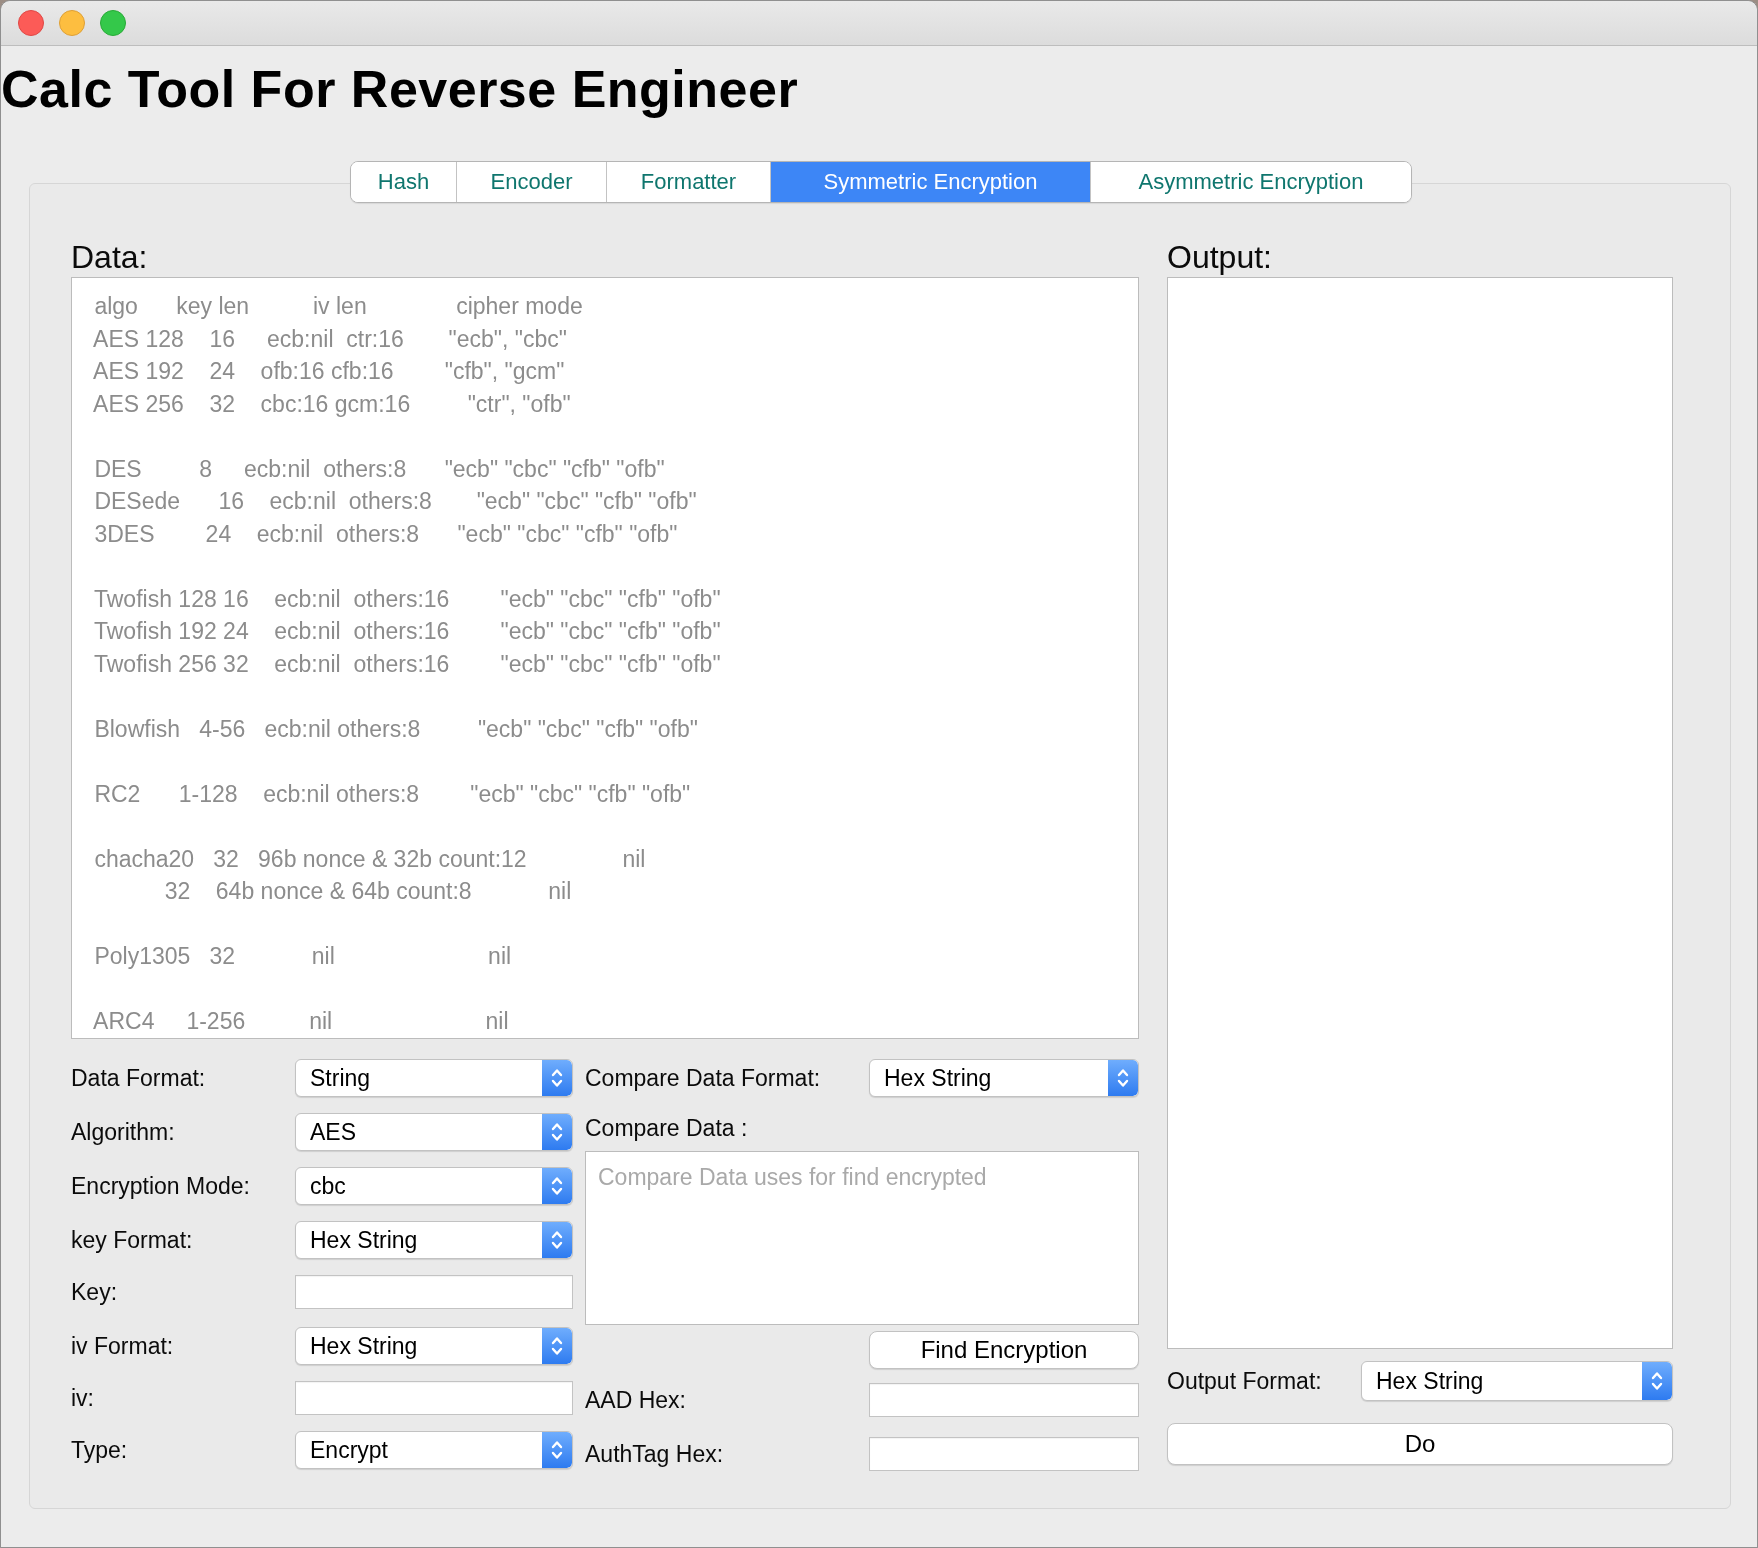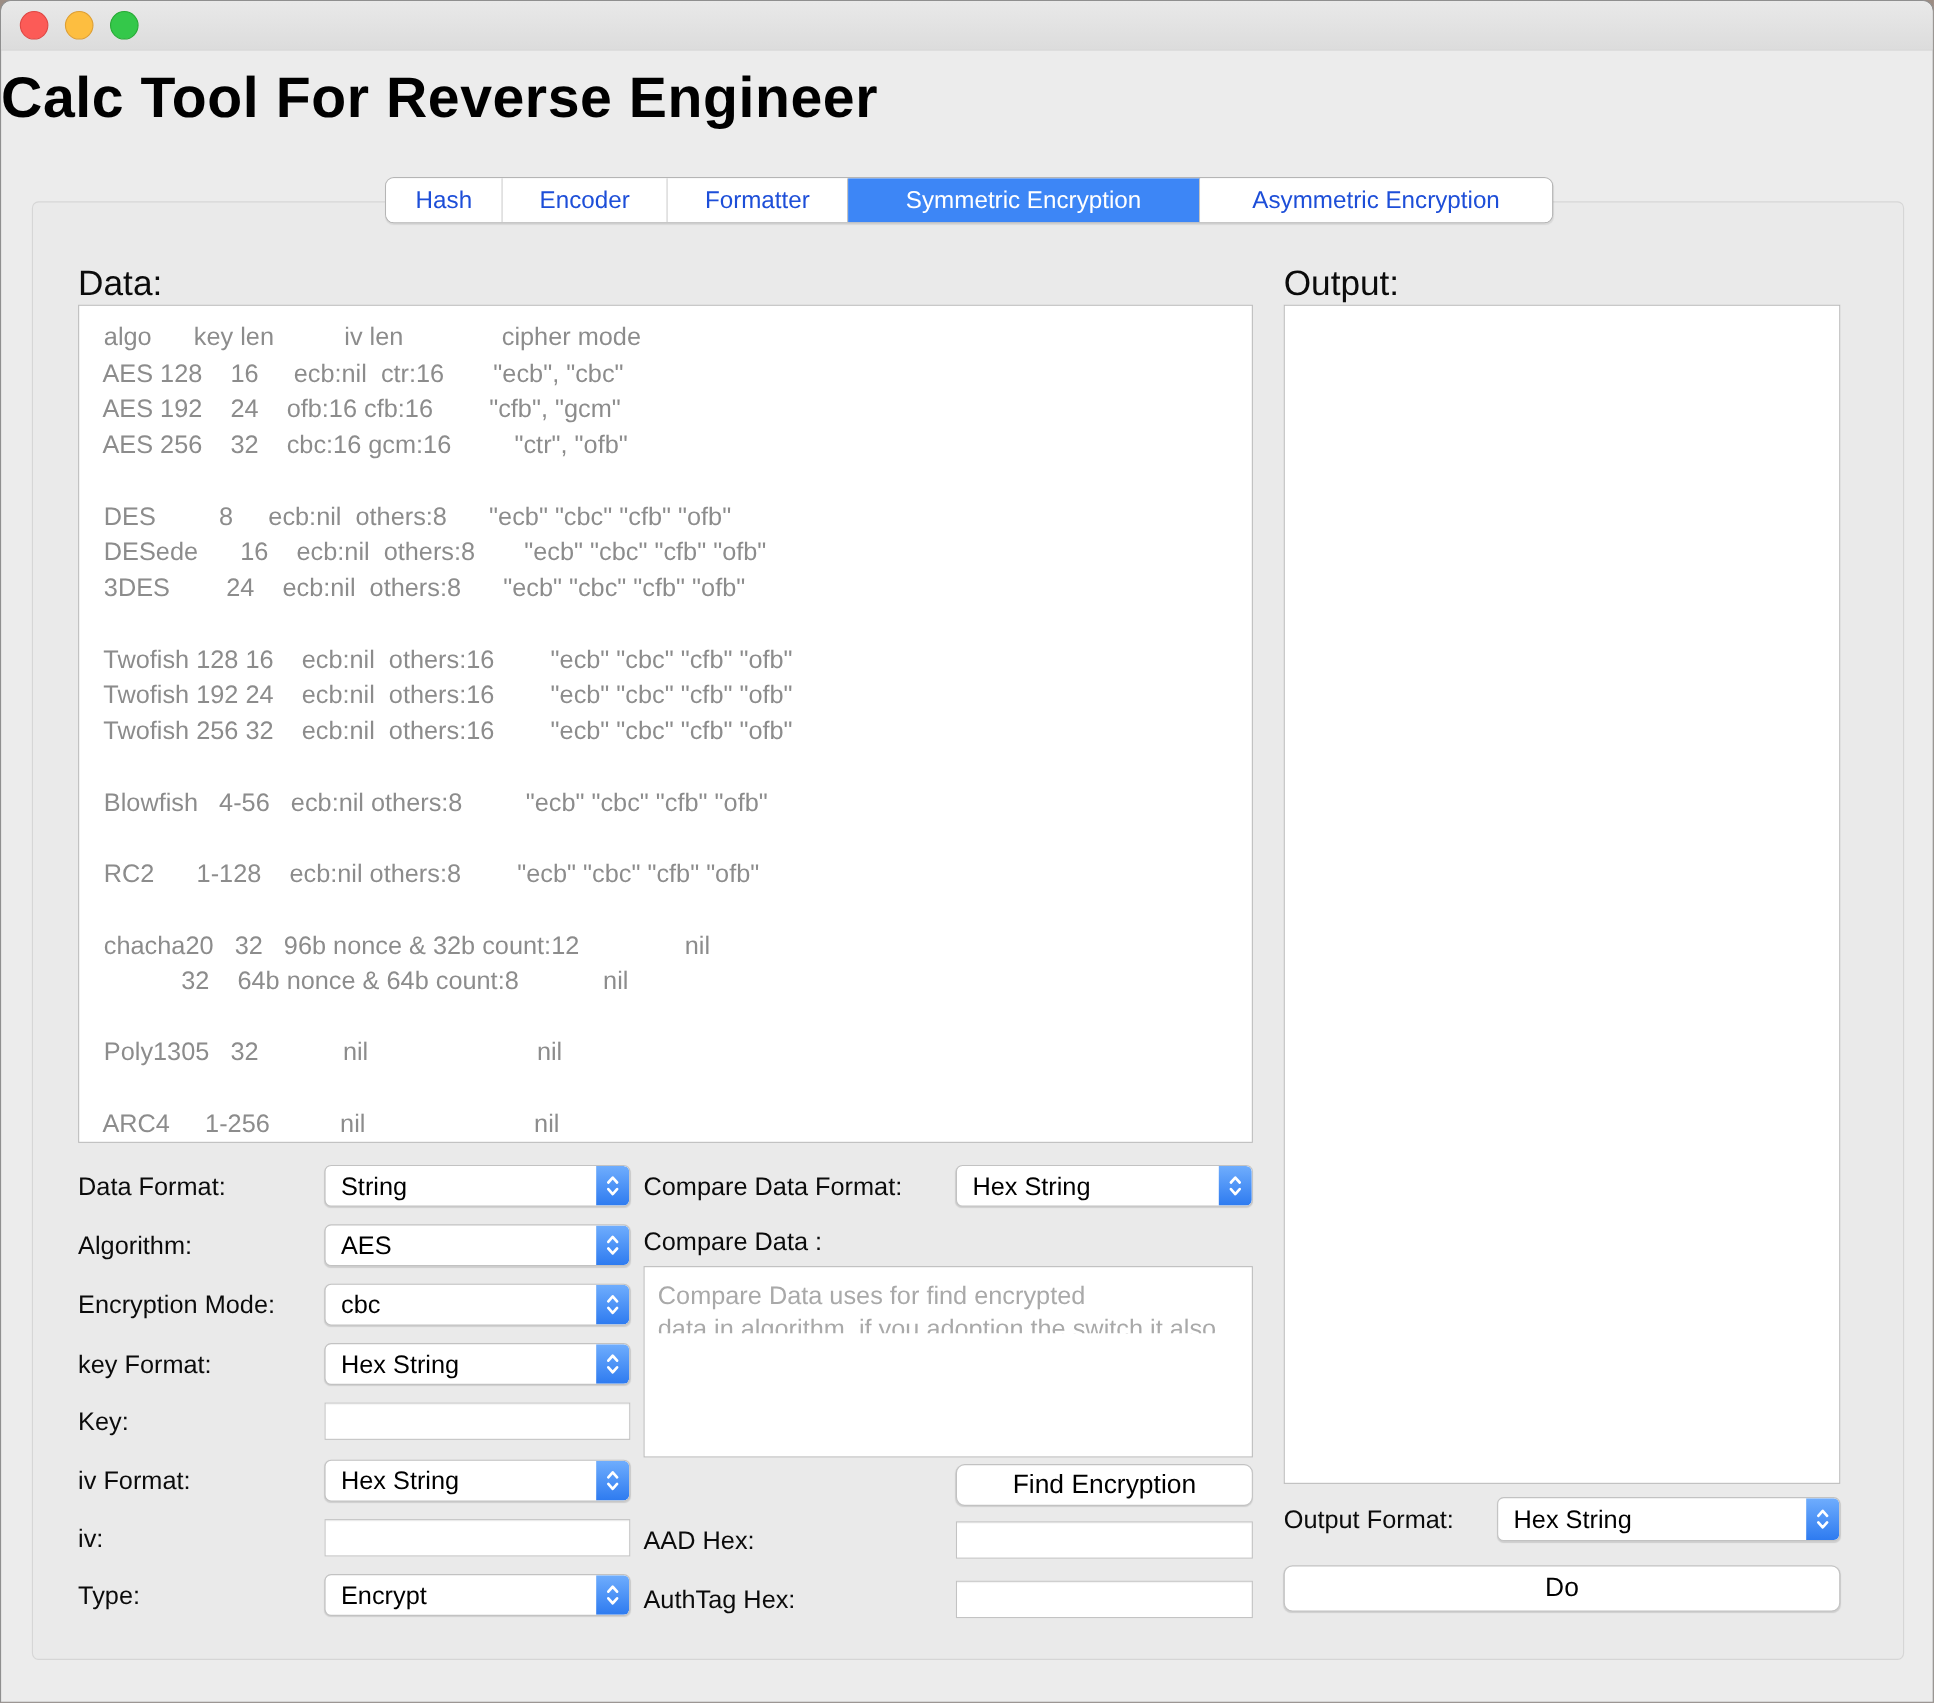--- a/index.html
+++ b/index.html
@@ -23,21 +23,21 @@
     font-size:52px; font-weight:800; color:#000; letter-spacing:0.5px;
   }
 
   .tabbar {
     position:absolute; left:349px; top:160px; height:40px; display:flex;
     border:1px solid #b5b5b5; border-radius:8px; overflow:hidden; background:#fff;
     box-shadow:0 1px 1px rgba(0,0,0,0.08); z-index:5;
   }
   .tabseg {
     display:flex; align-items:center; justify-content:center;
-    font-size:22px; color:#1d4ed8; background:#fff; border-right:1px solid #c3c3c3;
+    font-size:22px; color:#0f766e; background:#fff; border-right:1px solid #c3c3c3;
     box-sizing:border-box; cursor:default;
   }
   .tabseg:last-child { border-right:none; }
   .tabseg.selected { background:#3d86f6; color:#fff; }
 
   .groupbox {
     position:absolute; left:28px; top:182px; width:1702px; height:1326px;
     background:#eaeaea; border:1px solid #d6d6d6; border-radius:6px; box-sizing:border-box;
   }
 
@@ -218,21 +218,20 @@
       <svg width="16" height="26" viewBox="0 0 16 26">
           <path d="M4 10 L8 5.5 L12 10 M4 16 L8 20.5 L12 16" stroke="#fff" stroke-width="2.4" fill="none" stroke-linecap="round" stroke-linejoin="round"></path>
         </svg>
     </span>
   </div>
 
   <div class="lbl" style="left:584px; top:1108px; line-height:38px;">Compare Data :</div>
   <div class="compare-box" style="left:584px; top:1150px; width:554px; height:174px;">
     <div class="ph-clip">
       <div>Compare Data uses for find encrypted</div>
-      <div>data in algorithm, if you adoption the switch it also</div>
     </div>
   </div>
 
   <div class="btn" style="left:868px; top:1330px; width:270px; height:38px;">Find Encryption</div>
 
   <div class="lbl" style="left:584px; top:1382px; line-height:34px;">AAD Hex:</div>
   <input class="text-input" style="left: 868px; top: 1382px; width: 270px; height: 34px;" value="">
 
   <div class="lbl" style="left:584px; top:1434px; line-height:38px;">AuthTag Hex:</div>
   <input class="text-input" style="left: 868px; top: 1436px; width: 270px; height: 34px;" value="">

